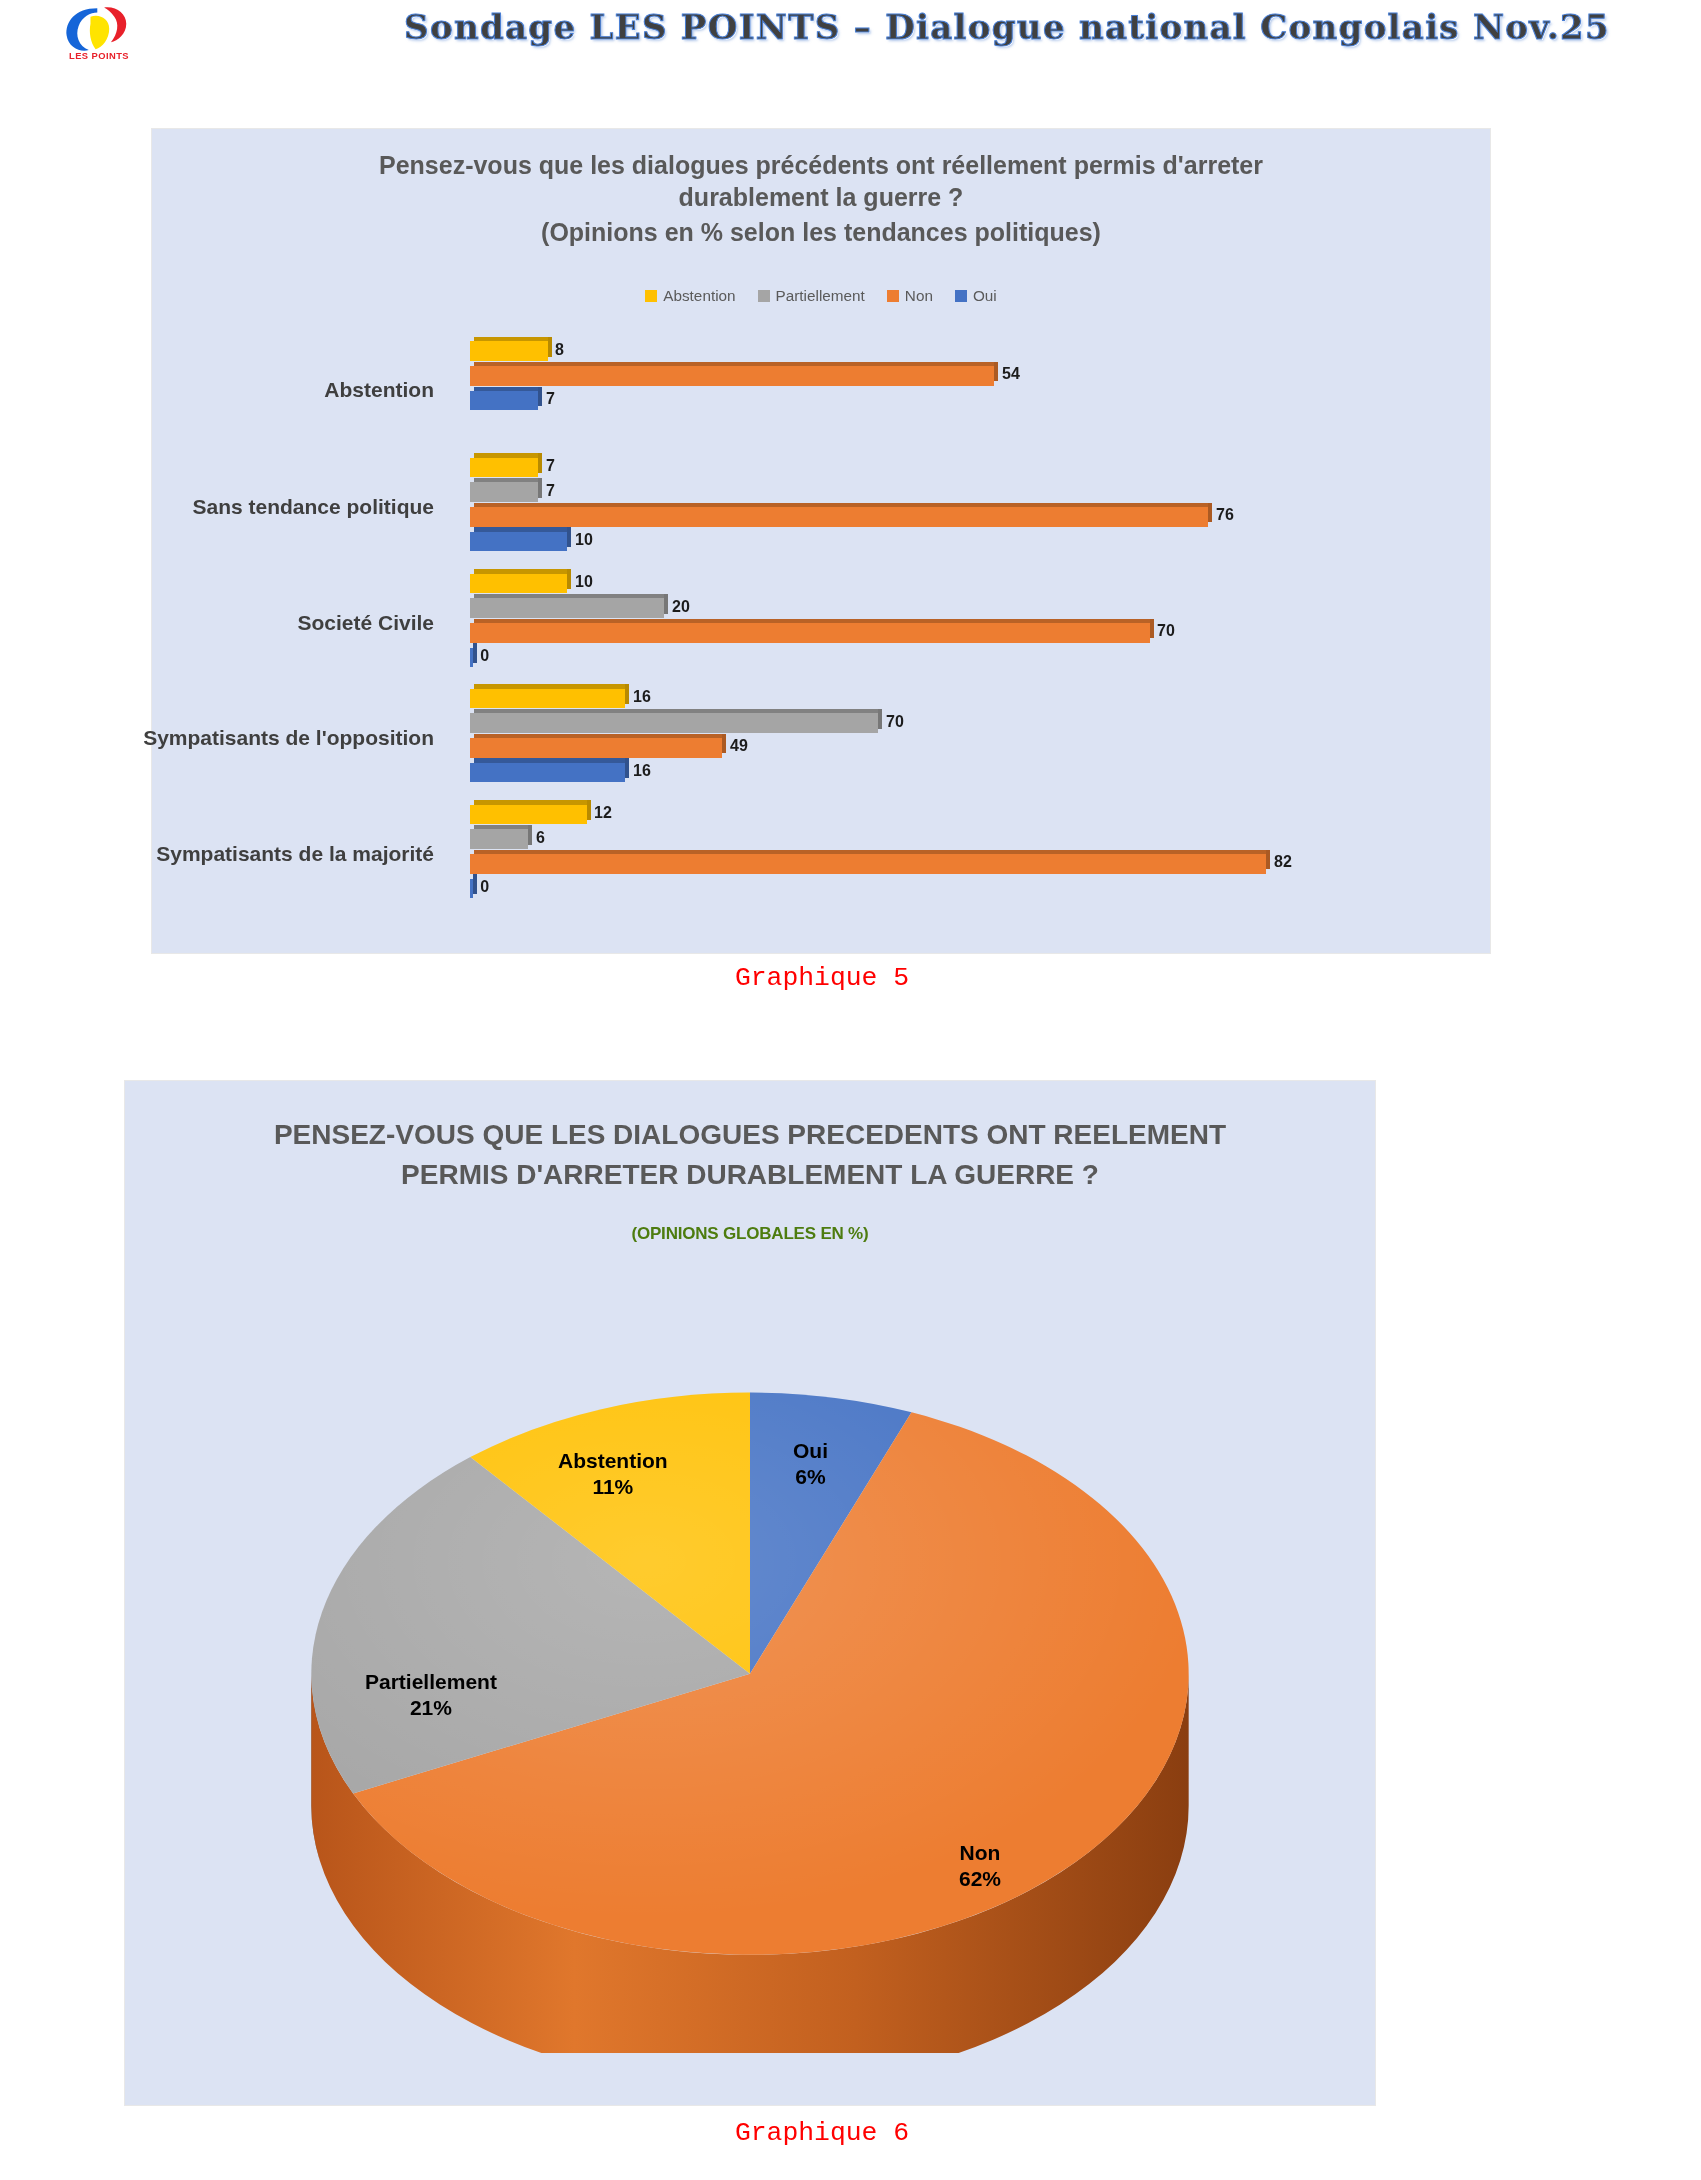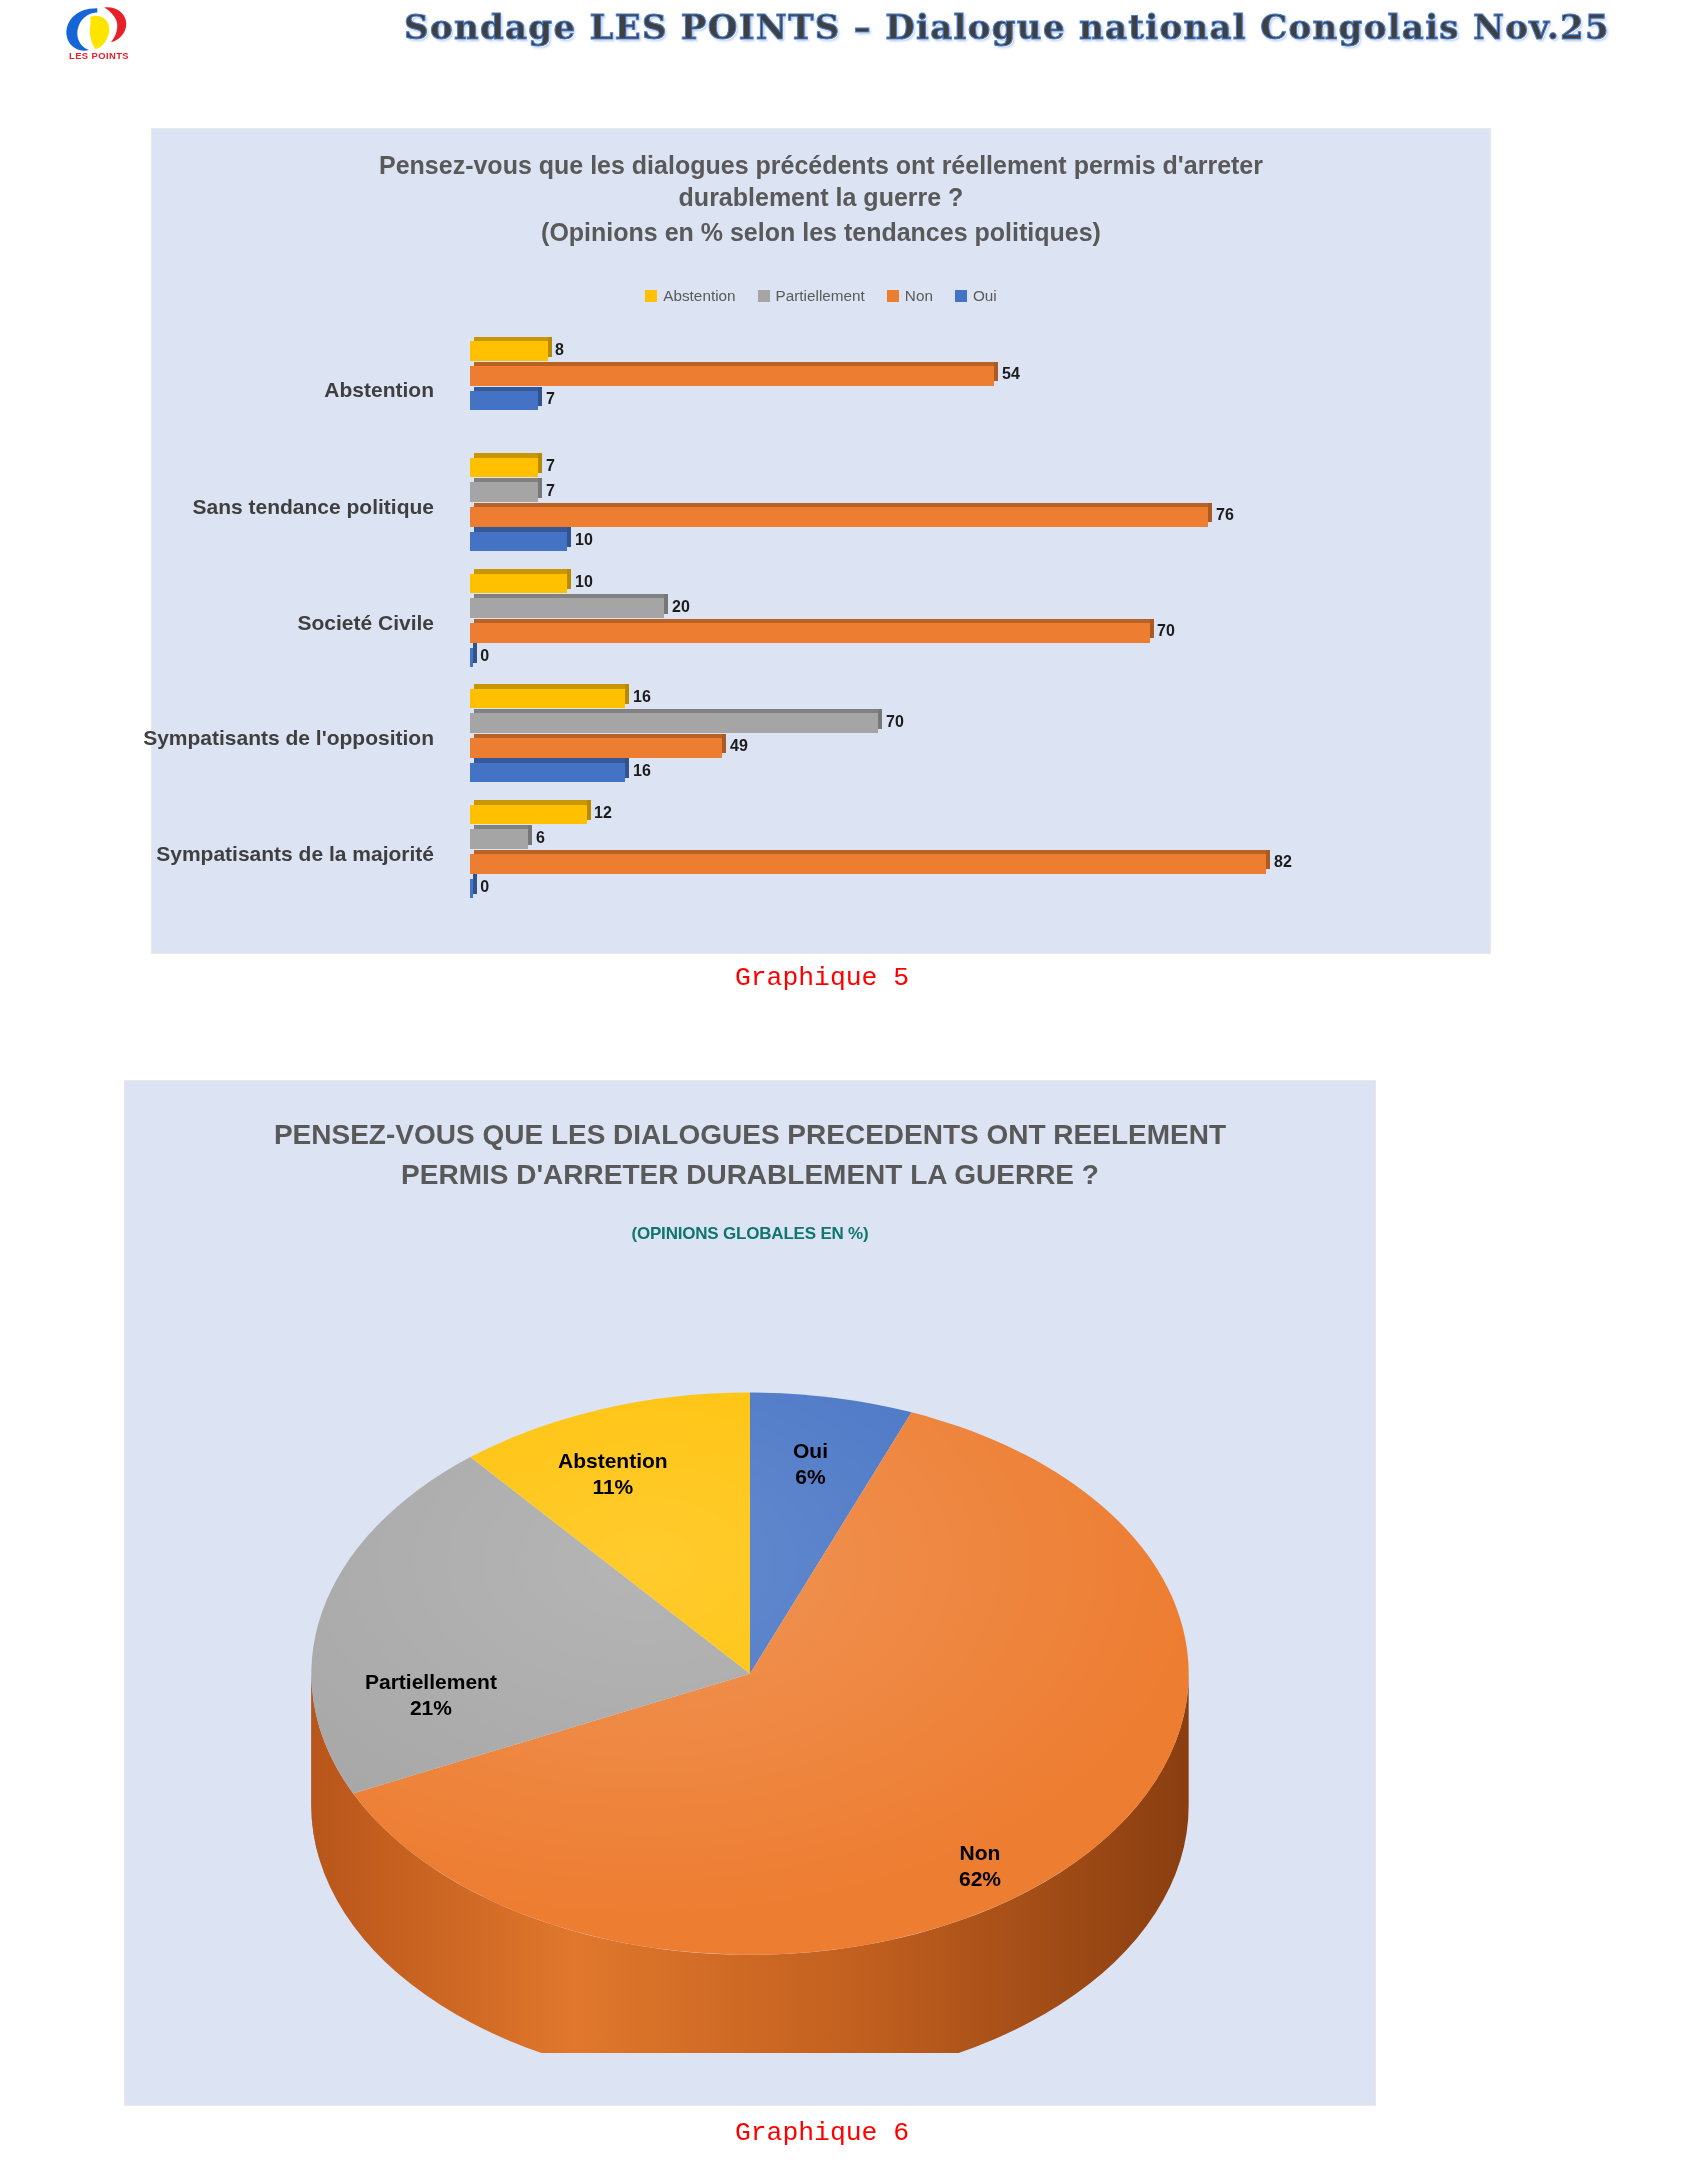--- a/index.html
+++ b/index.html
@@ -110,21 +110,21 @@
   }
 
   
   .pie-title{
     position:absolute;left:0;top:34px;width:100%;
     text-align:center;color:#595959;
     font-size:28px;font-weight:700;line-height:1.42;
   }
   .pie-sub{
     position:absolute;left:0;top:143px;width:100%;
-    text-align:center;color:#0f766e;
+    text-align:center;color:#4d7c0f;
     font-size:17px;font-weight:700;letter-spacing:-0.2px;
   }
   .pie-wrap{
     position:absolute;left:50%;top:256px;transform:translateX(-50%);
     width:954px;height:716px;
   }
   .pie-wrap svg{display:block;width:954px;height:716px;}
   .pie-lab{
     position:absolute;
     font-size:21px;font-weight:700;color:#000;

